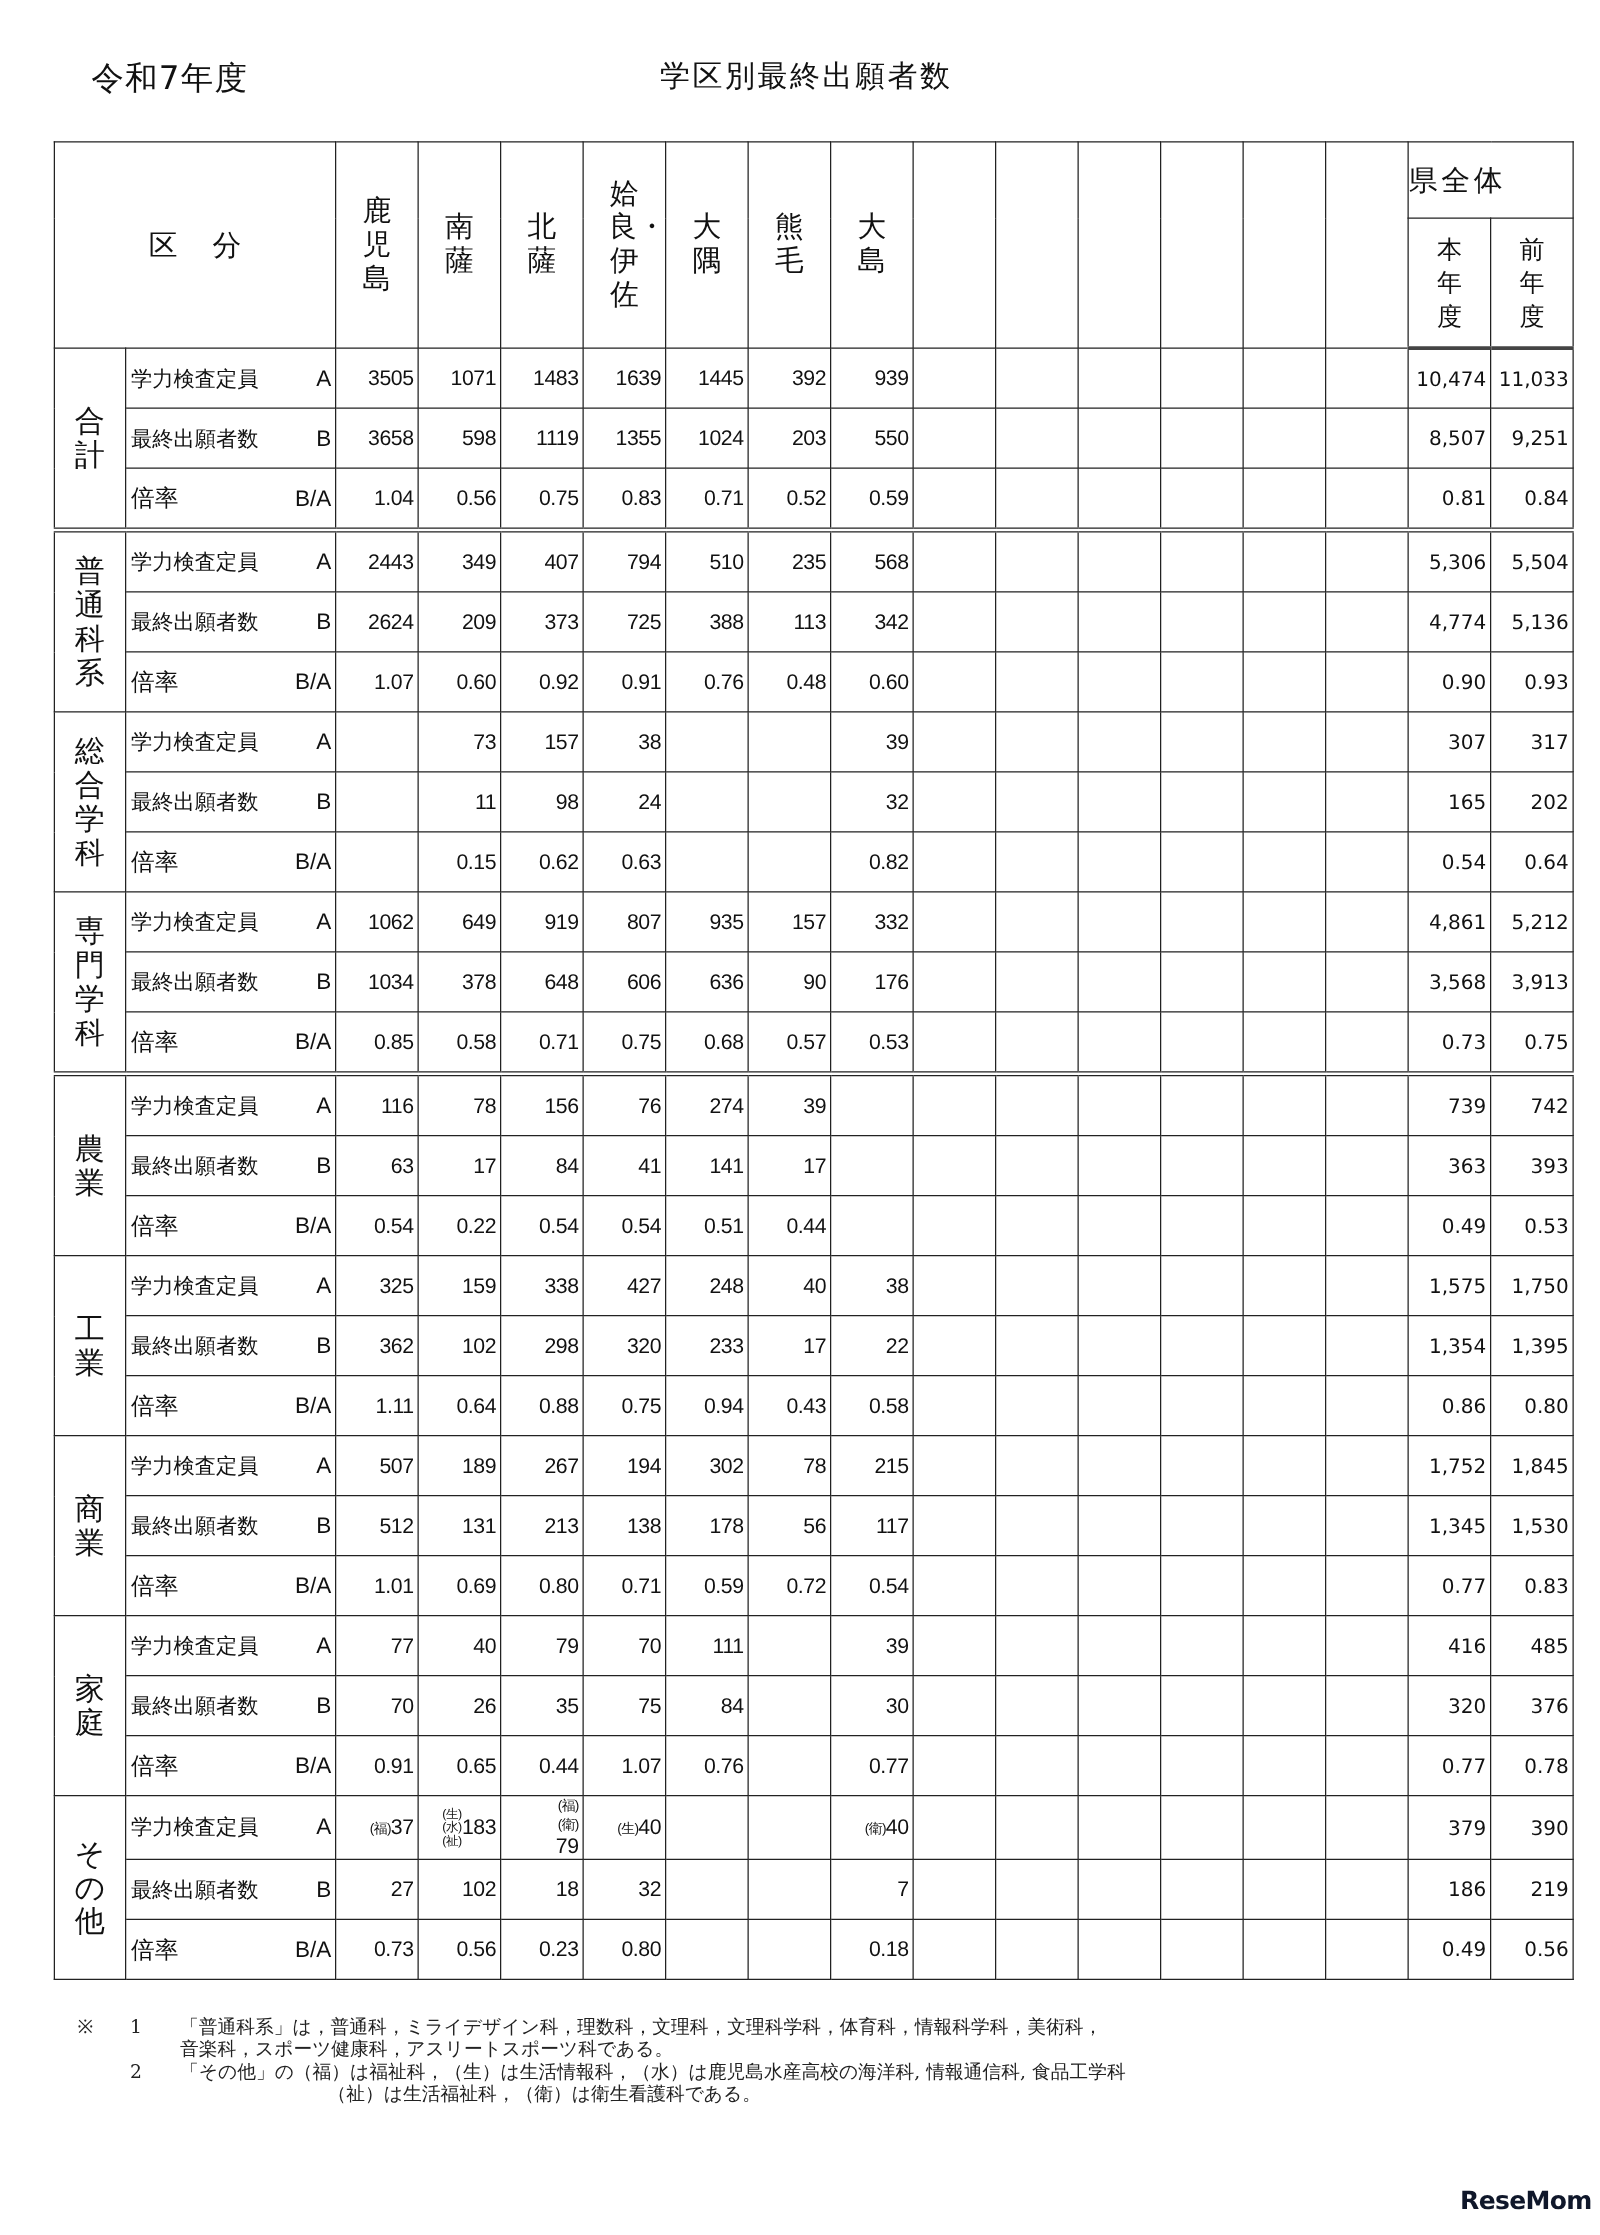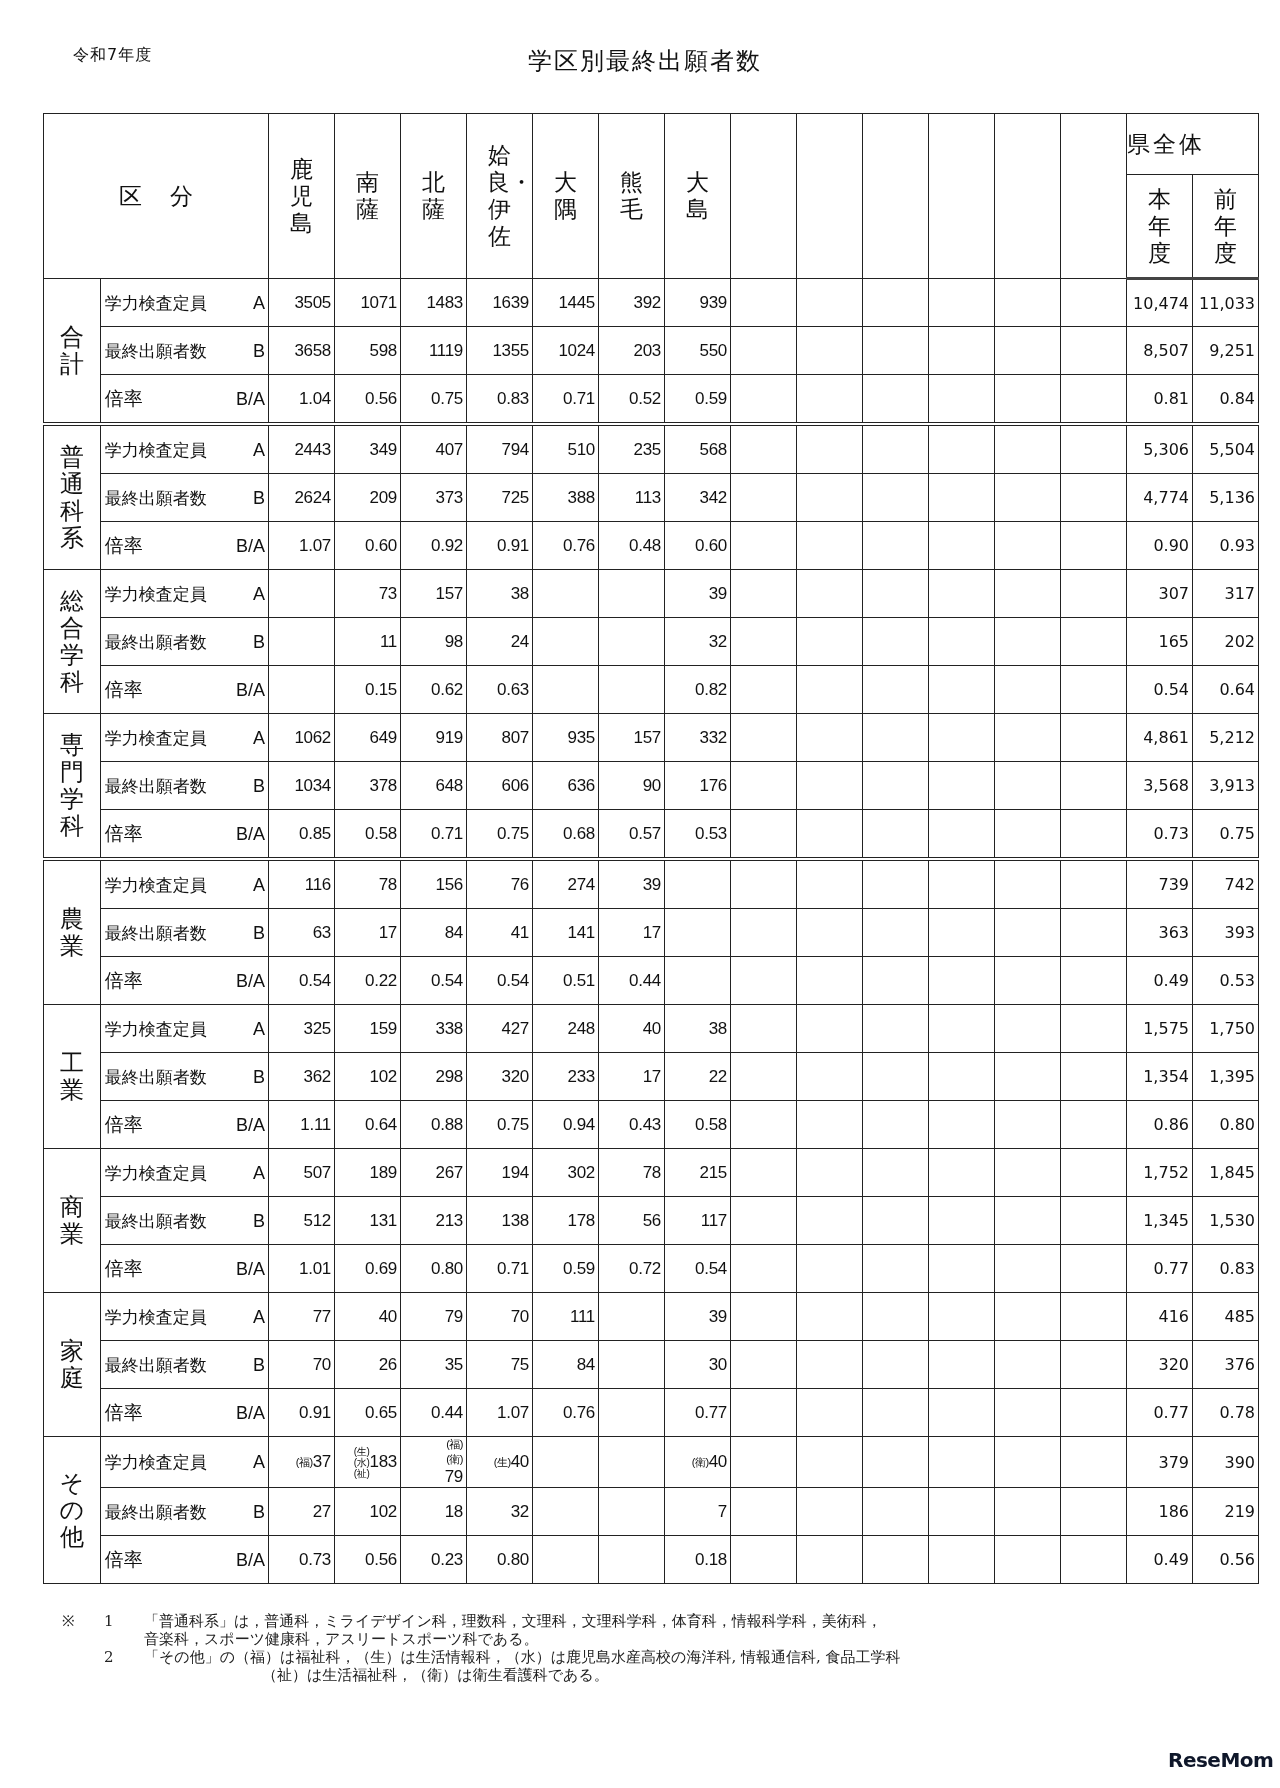--- a/index.html
+++ b/index.html
@@ -1,25 +1,25 @@
 <!DOCTYPE html>
 <html><head>
 <meta charset="utf-8">
 <style>
   html, body { margin: 0; padding: 0; background: #ffffff; }
   body { width: 1280px; height: 1788px; position: relative; font-family: "DejaVu Sans", "Liberation Sans", sans-serif; color: #111; overflow: hidden; }
-  .top-left { position: absolute; left: 73px; top: 45px; font-size: 16px; letter-spacing: 1px; }
+  .top-left { position: absolute; left: 73px; top: 45px; font-size: 26px; letter-spacing: 1px; }
   .title { position: absolute; left: 528px; top: 45px; font-size: 24px; letter-spacing: 2px; text-align: center; }
   table.main { position: absolute; left: 43px; top: 113px; border-collapse: collapse; table-layout: fixed; }
   table.main td, table.main th { border: 1.6px solid #222; padding: 0; font-weight: normal; }
   .hdr-kubun { width: 196px; height: 164px; text-align: center; font-size: 23px; letter-spacing: 28px; padding-left: 28px !important; }
   .hdr-region { width: 64px; text-align: center; vertical-align: middle; font-size: 23px; line-height: 27px; }
   .vtext { display: inline-block; width: 1.1em; word-break: break-all; line-height: 27px; }
   .hdr-pref { height: 60px; text-align: left; font-size: 23px; letter-spacing: 3px; }
-  .hdr-year { height: 102px; text-align: center; font-size: 23px; }
+  .hdr-year { height: 102px; text-align: center; font-size: 20px; }
   .cat { width: 48px; text-align: center; font-size: 24px; line-height: 28px; vertical-align: middle; text-decoration: underline; }
   .lbl { width: 146px; height: 47px; font-size: 17px; white-space: nowrap; position: relative; }
   .lbl .ltxt { position: absolute; left: 4px; top: 50%; transform: translateY(-50%); }
   .lbl .lsuf { position: absolute; right: 3px; top: 50%; transform: translateY(-50%); font-family: "Liberation Sans", sans-serif; font-size: 18px; }
   .lbl.rate .ltxt { font-size: 19px; }
   .num { text-align: right; padding-right: 3px !important; font-family: "Liberation Sans", sans-serif; font-size: 17px; letter-spacing: -0.3px; }
   .num .note { font-size: 11px; vertical-align: middle; letter-spacing: -0.5px; }
   .num .note3 { display: inline-block; font-size: 10px; line-height: 11px; text-align: center; vertical-align: middle; }
   .tot { text-align: right; padding-right: 3px !important; font-family: "DejaVu Sans", sans-serif; font-size: 16px; }
   tr.grp-start td { border-top: 4px double #222; margin-top: 16px; }

